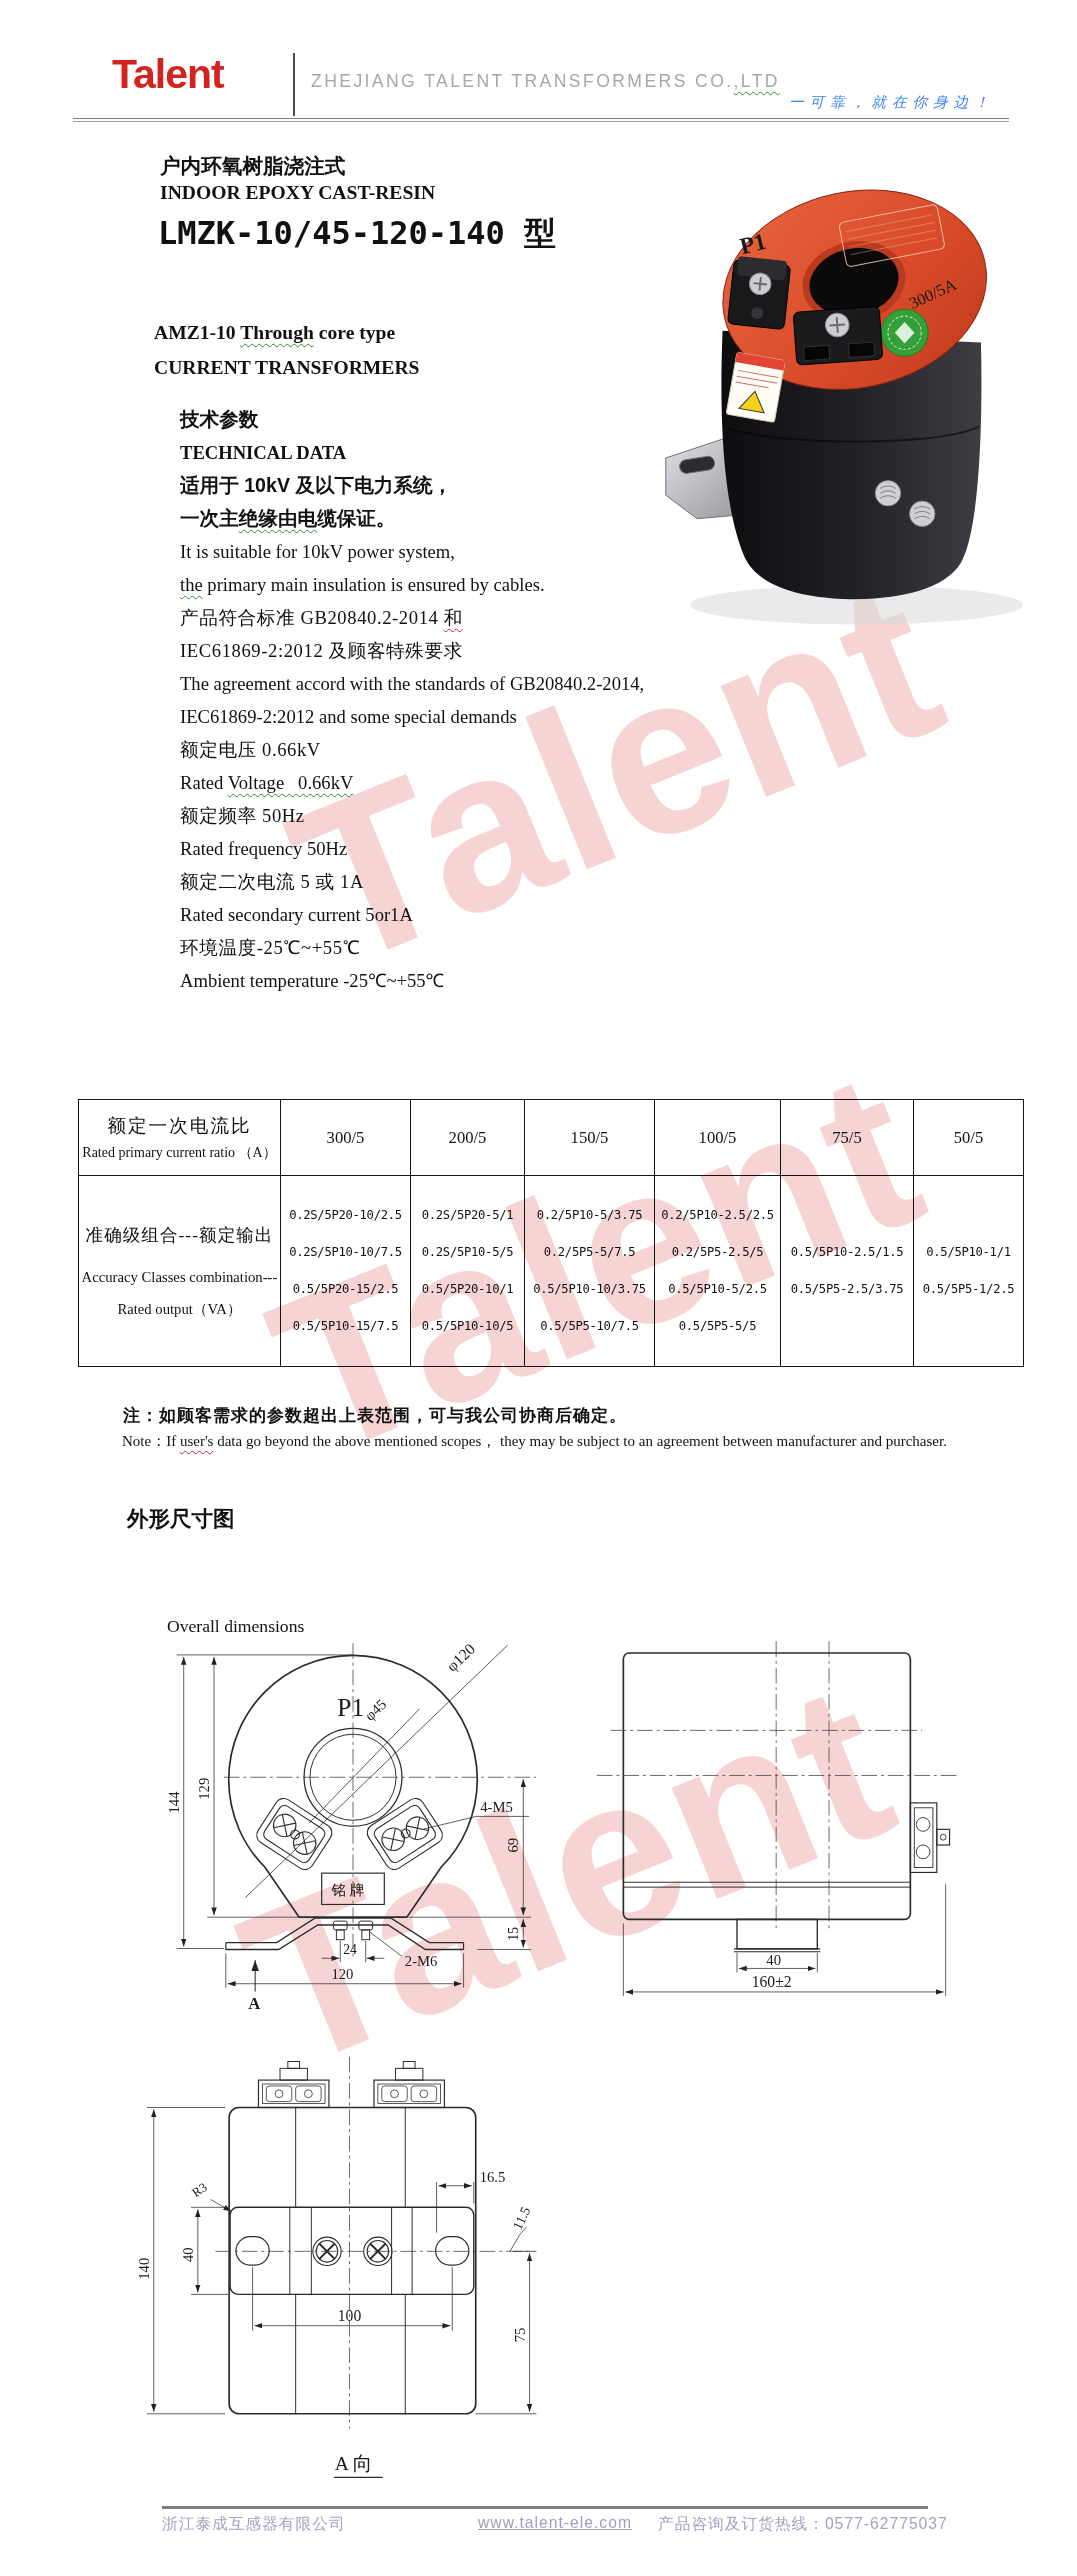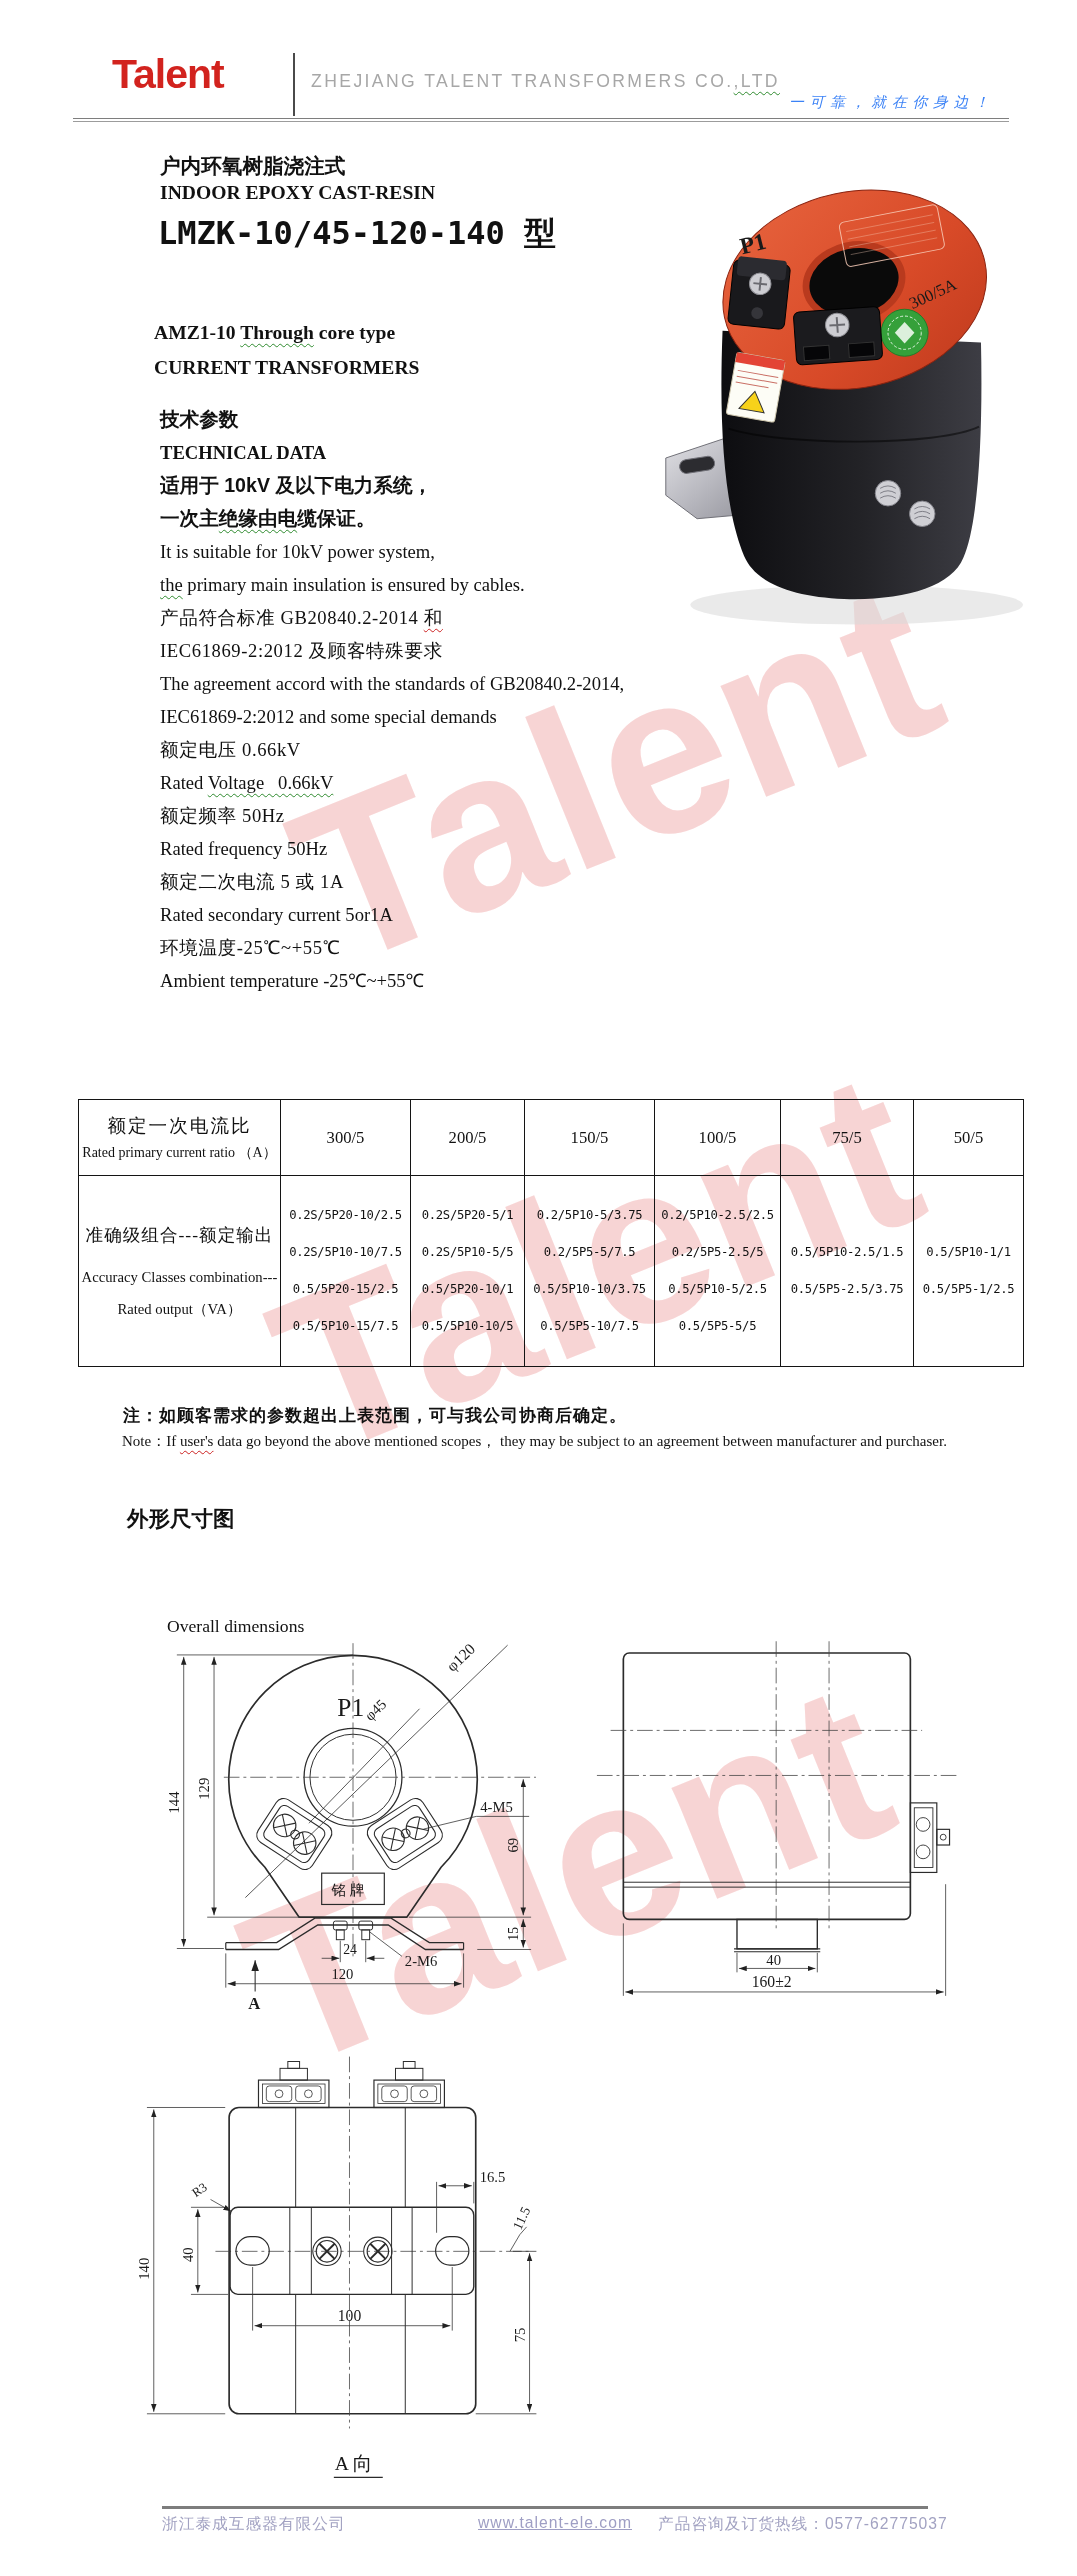--- a/index.html
+++ b/index.html
@@ -17,21 +17,21 @@
   .tagline{left:789px;top:93px;font:italic 400 14.7px "Liberation Serif",serif;color:#3b82f6;letter-spacing:5.9px;}
   .hdr-rule{left:73px;top:118px;width:936px;height:2px;border-top:1px solid #7e7e7e;border-bottom:1px solid #9c9c9c;}
   
   .title-cn{left:160px;top:152px;font:700 20.6px "Liberation Sans",sans-serif;text-align:right;}
   .title-en{left:160px;top:182px;font:700 19.6px "Liberation Serif",serif;}
   .model{left:158px;top:212px;font:700 32px "DejaVu Sans Mono",monospace;letter-spacing:0;}
   .sub1{left:154px;top:322px;font:700 19.6px "Liberation Serif",serif;}
   .sub2{left:154px;top:357px;font:700 19.6px "Liberation Serif",serif;}
   
   .tech{left:160px;top:403px;width:509px;}
-  .tech div{height:33px;line-height:33px;white-space:pre;}
+  .tech div{height:33px;line-height:33px;white-space:pre;margin-left:20px;}
   .l-cjkb{font:700 19.6px "Liberation Sans",sans-serif;}
   .l-enb{font:700 18.6px "Liberation Serif",serif;}
   .l-kai{font:400 18.6px "Liberation Serif",serif;letter-spacing:0.6px;}
   .l-en{font:400 18.6px "Liberation Serif",serif;}
   .wg{text-decoration:underline wavy #2f8b2f 1px;text-underline-offset:3.9px;}
   .wr{text-decoration:underline wavy #cc2222 1px;text-underline-offset:3.9px;}
   
   .spec{left:78px;top:1099px;border-collapse:collapse;table-layout:fixed;width:945px;}
   .spec td{border:1.5px solid #141414;text-align:center;vertical-align:middle;padding:0;background:transparent;}
   .hrow{height:76px;}

